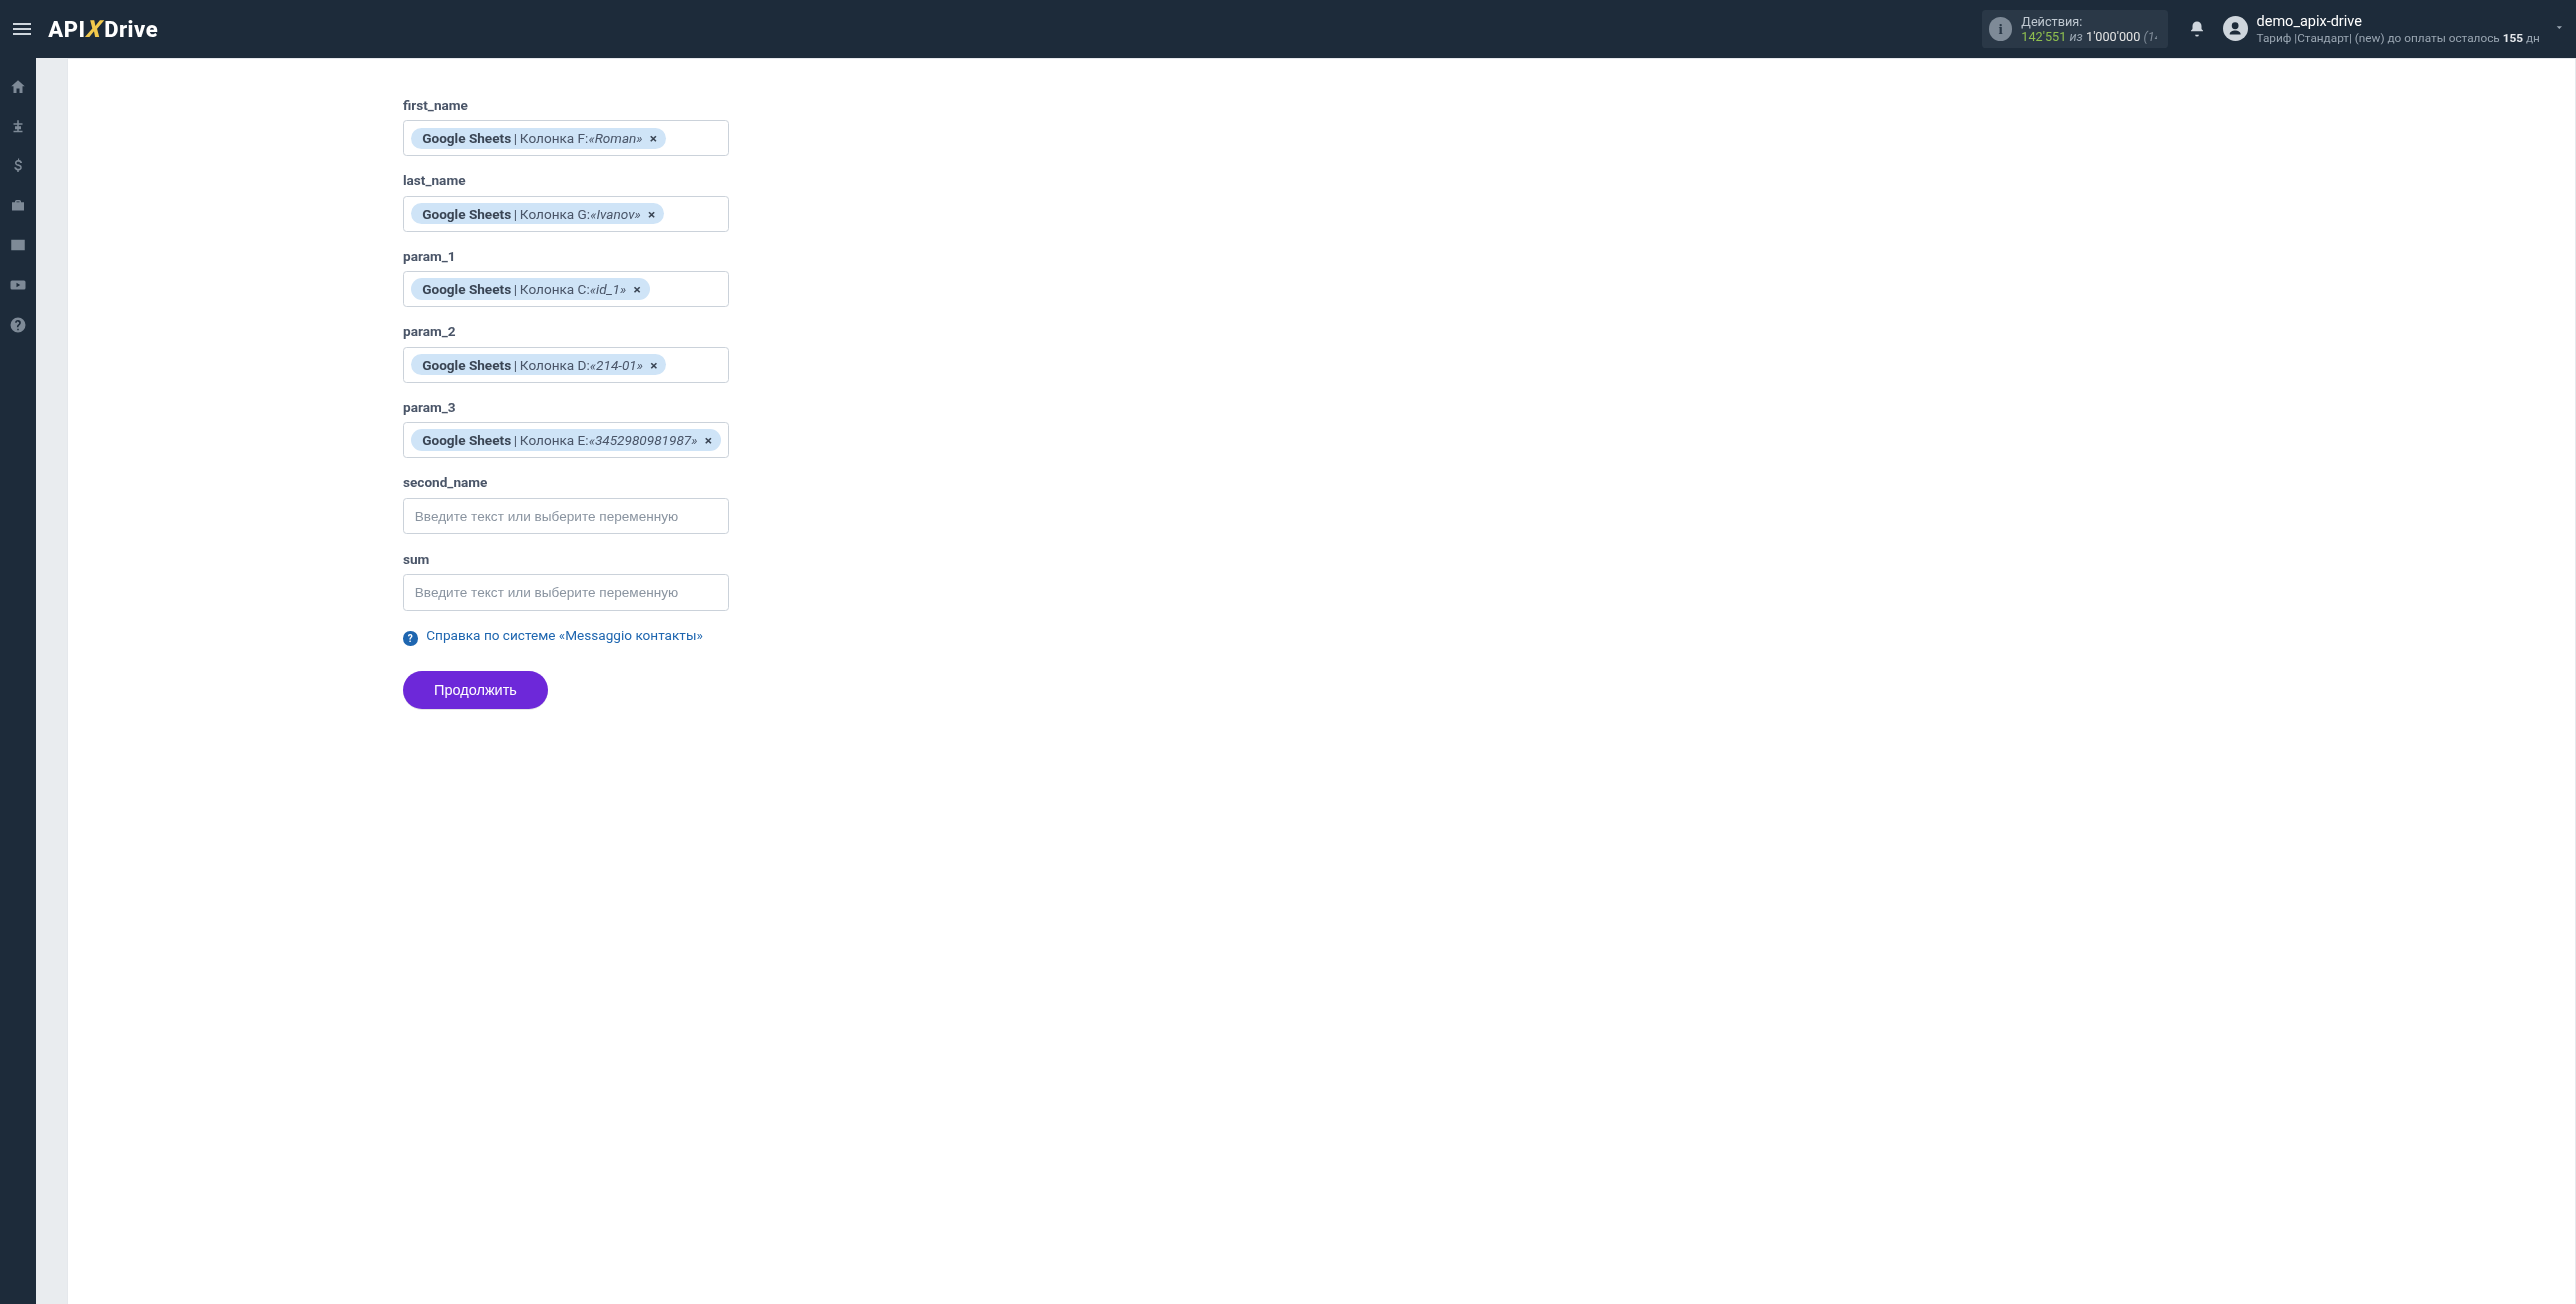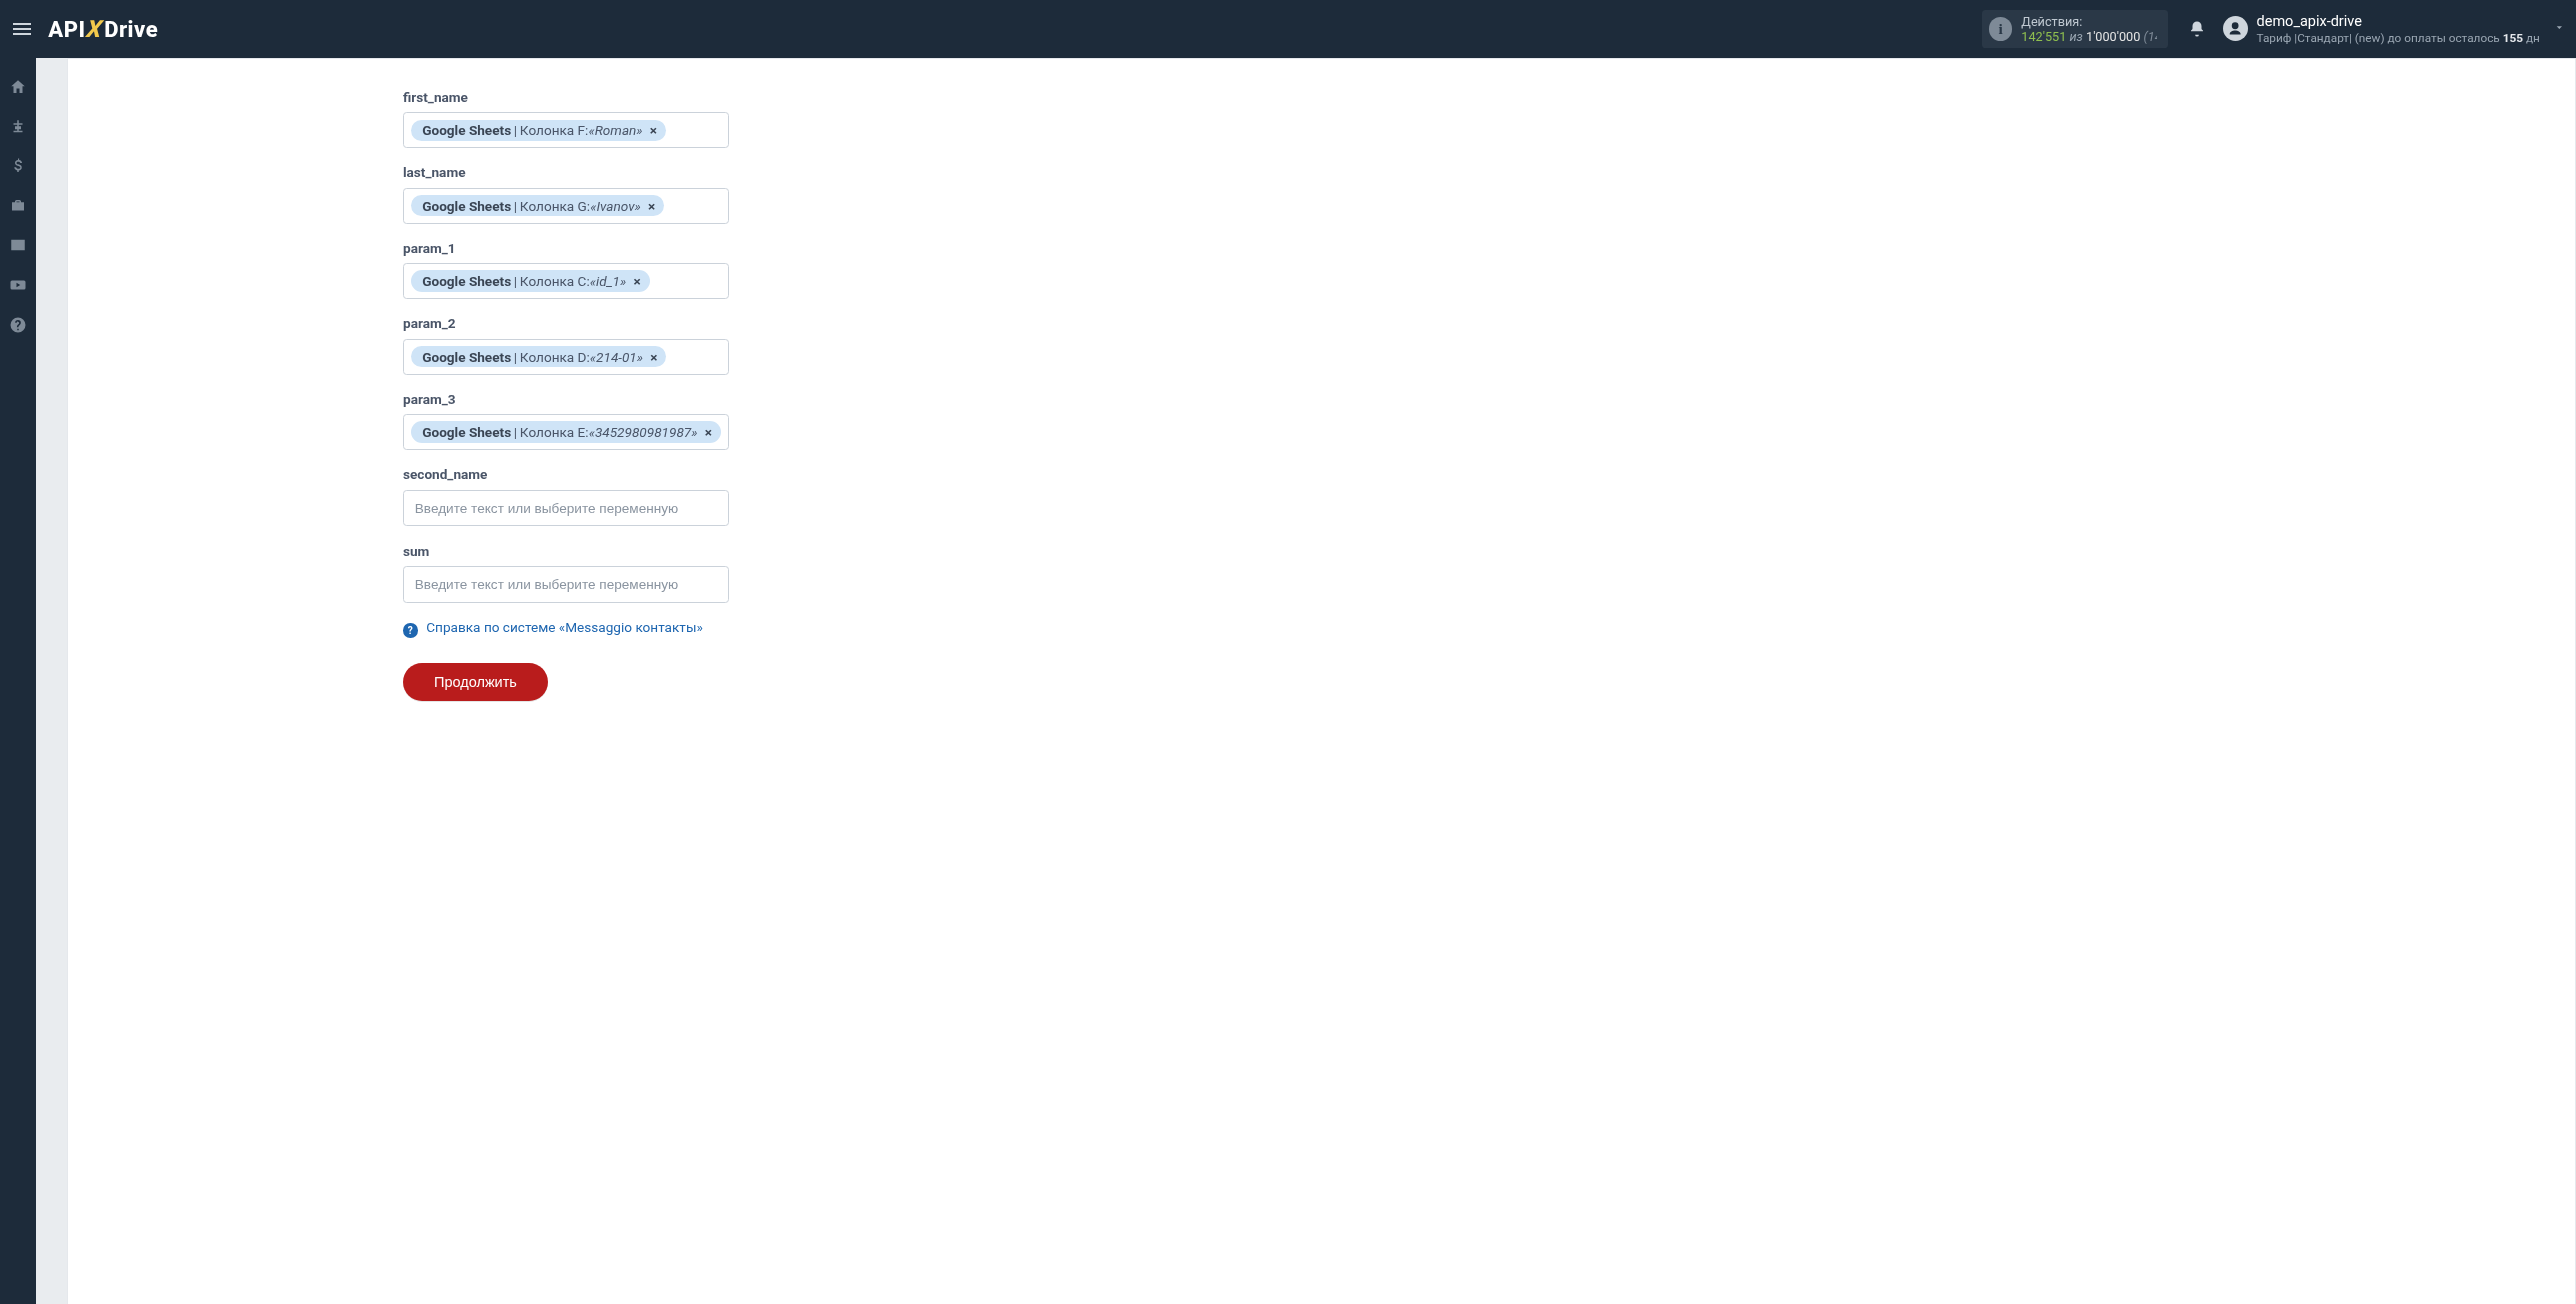--- a/index.html
+++ b/index.html
@@ -67,21 +67,21 @@
   .sidebar {
     width: 36px; background:#1d2b3a; display:flex; flex-direction:column; align-items:center;
     padding-top: 11px; gap: 3.6px;
   }
   .nav-item {
     width: 36px; height: 36px; display:flex; align-items:center; justify-content:center;
     color:#7e8a97; cursor:pointer;
   }
   .nav-item svg { width: 18px; height: 18px; fill: currentColor; }
   .form-wrap {
-    max-width: 543px; margin: 8px auto; padding: 22px 0 36px 0;
+    max-width: 543px; margin: 16px auto; padding: 22px 0 36px 0;
   }
 
   .field { margin-bottom: 16.3px; }
   .field label {
     display:block; font-weight: 700; color:#4a5568; font-size: 13.6px; margin-bottom: 7.2px;
   }
   .input-shell {
     border:0.9px solid #cbd2da; border-radius:3.6px; min-height: 36px;
     padding: 4.5px 7.2px; display:flex; flex-wrap:wrap; align-items:center; gap:3.6px;
     background:#fff;
@@ -108,21 +108,21 @@
   .help-row { margin-top: 5.4px; font-size: 13.6px; }
   .help-row a { color:#1e66b0; text-decoration:none; font-weight: 400; }
   .help-row .q-ico {
     display:inline-flex; width:14.5px; height:14.5px; border-radius:50%; background:#1e66b0; color:#fff;
     align-items:center; justify-content:center; font-size:10px; font-weight:700; margin-right:5.4px;
     vertical-align:-1.8px;
   }
   .help-row b { font-weight:400; }
 
   .primary-btn {
-    margin-top: 25px; background:#b91c1c; color:#fff; border:none; border-radius: 20px;
+    margin-top: 25px; background:#6d28d9; color:#fff; border:none; border-radius: 20px;
     padding: 11px 31px; font-size: 14.5px; font-weight:500; cursor:pointer;
     box-shadow: 0 0.9px 0 rgba(0,0,0,0.1);
   }
 
   .page-bg { background:#e9ecef; flex:1; display:flex; }
   .white-col { flex:1; background:#fff; border:0.9px solid #e5e8ec; }
 
   
   .gap-left { width: 31px; background:#e9ecef; }
   .inner-gap-left { width: 335px; }

